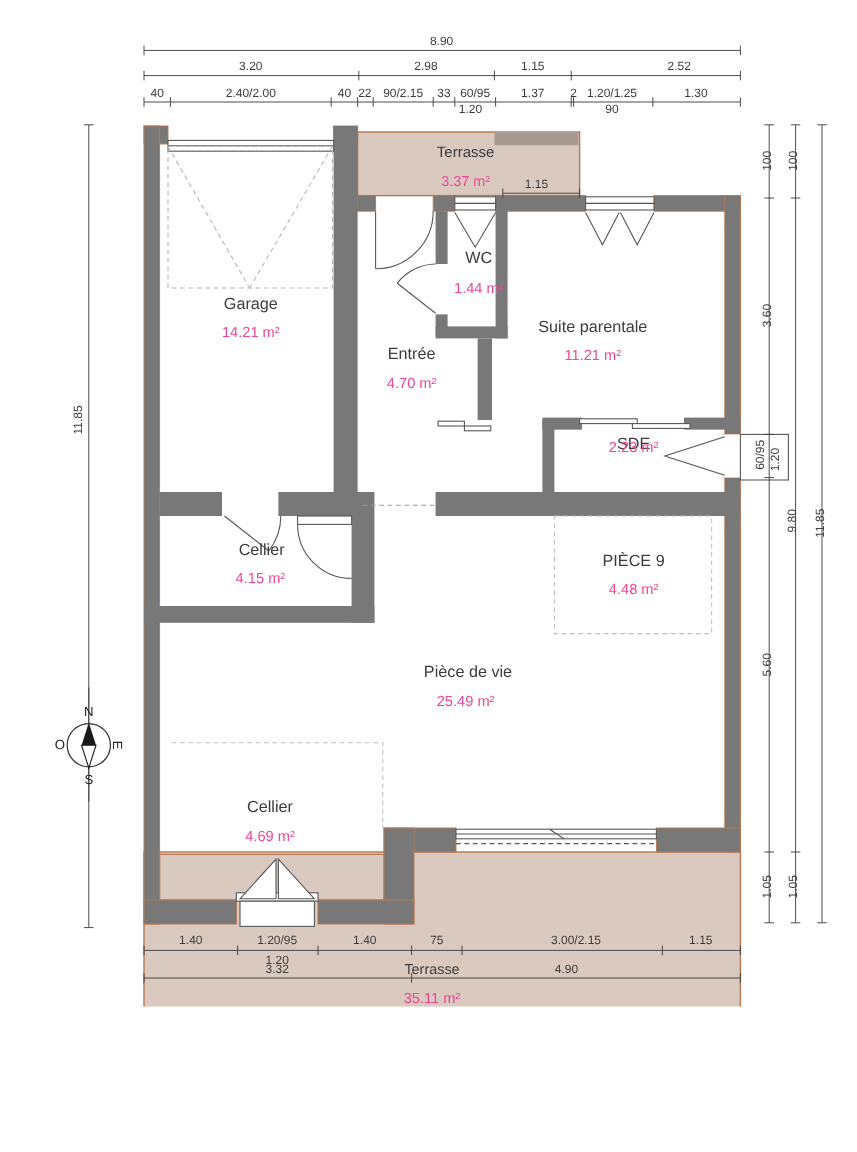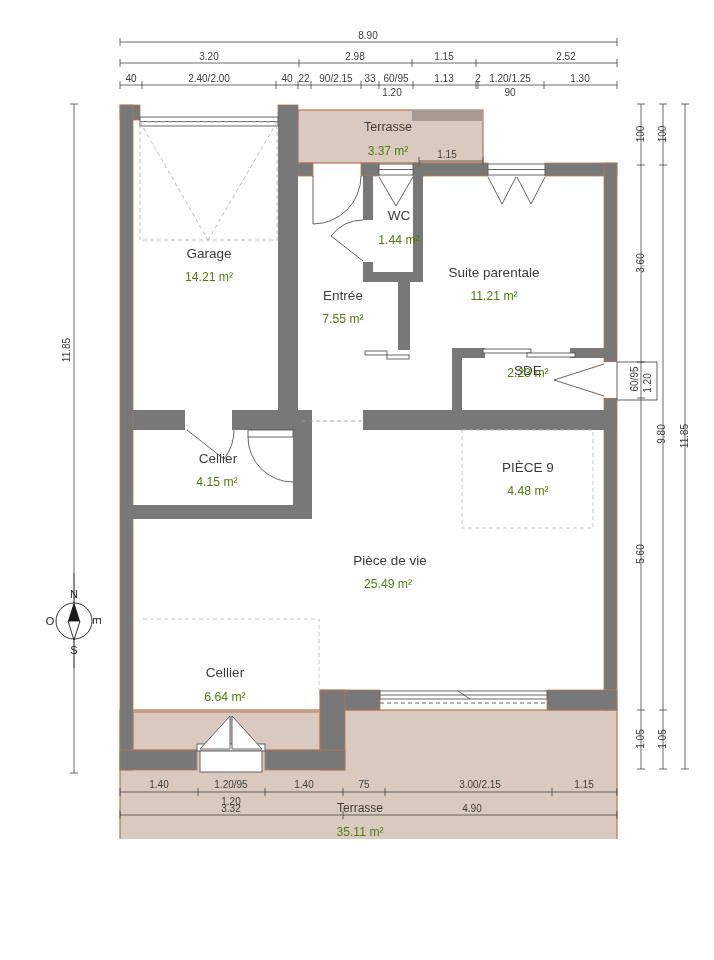--- a/index.html
+++ b/index.html
@@ -5,21 +5,21 @@
   html,body{margin:0;padding:0;background:#ffffff;}
   #plan{position:relative;width:714px;height:839px;background:#ffffff;overflow:hidden;
         font-family:"Liberation Sans", sans-serif;}
   #plan svg{position:absolute;left:0;top:0;}
   .t{position:absolute;transform:translate(-50%,-50%);font-size:10px;color:#3c3c3c;
      white-space:nowrap;letter-spacing:0;}
   .tv{position:absolute;transform:translate(-50%,-50%) rotate(-90deg);font-size:10px;
       color:#3c3c3c;white-space:nowrap;}
   .rn{position:absolute;transform:translate(-50%,-50%);font-size:13.5px;color:#3b3b3b;
       white-space:nowrap;}
-  .ra{position:absolute;transform:translate(-50%,-50%);font-size:12.2px;color:#4d7c0f;
+  .ra{position:absolute;transform:translate(-50%,-50%);font-size:12.2px;color:#ec4899;
       white-space:nowrap;}
   .cp{position:absolute;transform:translate(-50%,-50%);font-size:11px;color:#222;}
   .cpv{position:absolute;transform:translate(-50%,-50%) rotate(90deg);font-size:11px;color:#222;}
 </style>
 </head>
 <body>
 
 <div id="plan">
 
 <svg width="714" height="960" viewBox="0 0 714 960">
@@ -218,21 +218,21 @@
 <span class="t" style="left:355px;top:56px">2.98</span>
 <span class="t" style="left:444px;top:56px">1.15</span>
 <span class="t" style="left:566px;top:56px">2.52</span>
 <span class="t" style="left:131px;top:78px">40</span>
 <span class="t" style="left:209px;top:78px">2.40/2.00</span>
 <span class="t" style="left:287px;top:78px">40</span>
 <span class="t" style="left:304px;top:78px">22</span>
 <span class="t" style="left:336px;top:78px">90/2.15</span>
 <span class="t" style="left:370px;top:78px">33</span>
 <span class="t" style="left:396px;top:78px">60/95</span>
-<span class="t" style="left:444px;top:78px">1.13</span>
+<span class="t" style="left:444px;top:78px">1.37</span>
 <span class="t" style="left:478px;top:78px">2</span>
 <span class="t" style="left:510px;top:78px">1.20/1.25</span>
 <span class="t" style="left:580px;top:78px">1.30</span>
 <span class="t" style="left:392px;top:92px">1.20</span>
 <span class="t" style="left:510px;top:92px">90</span>
 <span class="t" style="left:447px;top:154px">1.15</span>
 
 <span class="tv" style="left:66px;top:350px">11.85</span>
 <span class="tv" style="left:640px;top:134px">100</span>
 <span class="tv" style="left:640px;top:263px">3.60</span>
@@ -257,32 +257,32 @@
 <span class="t" style="left:360px;top:808px;font-size:12px">Terrasse</span>
 <span class="ra" style="left:360px;top:832px">35.11 m²</span>
 
 <span class="rn" style="left:209px;top:253px">Garage</span>
 <span class="ra" style="left:209px;top:277px">14.21 m²</span>
 <span class="rn" style="left:388px;top:127px;font-size:12.5px">Terrasse</span>
 <span class="ra" style="left:388px;top:151px;font-size:12px">3.37 m²</span>
 <span class="rn" style="left:399px;top:215px">WC</span>
 <span class="ra" style="left:399px;top:240px">1.44 m²</span>
 <span class="rn" style="left:343px;top:295px">Entrée</span>
-<span class="ra" style="left:343px;top:319px">7.55 m²</span>
+<span class="ra" style="left:343px;top:319px">4.70 m²</span>
 <span class="rn" style="left:494px;top:272px">Suite parentale</span>
 <span class="ra" style="left:494px;top:296px">11.21 m²</span>
 <span class="rn" style="left:528px;top:370px">SDE</span>
 <span class="ra" style="left:528px;top:373px">2.23 m²</span>
 <span class="rn" style="left:218px;top:458px">Cellier</span>
 <span class="ra" style="left:217px;top:482px">4.15 m²</span>
 <span class="rn" style="left:528px;top:467px">PIÈCE 9</span>
 <span class="ra" style="left:528px;top:491px">4.48 m²</span>
 <span class="rn" style="left:390px;top:560px">Pièce de vie</span>
 <span class="ra" style="left:388px;top:584px">25.49 m²</span>
 <span class="rn" style="left:225px;top:672px">Cellier</span>
-<span class="ra" style="left:225px;top:697px">6.64 m²</span>
+<span class="ra" style="left:225px;top:697px">4.69 m²</span>
 
 <span class="cp" style="left:74px;top:594px">N</span>
 <span class="cp" style="left:74px;top:650px">S</span>
 <span class="cp" style="left:50px;top:621px">O</span>
 <span class="cpv" style="left:97px;top:621px">E</span>
 
 </div>
 
 </body></html>

